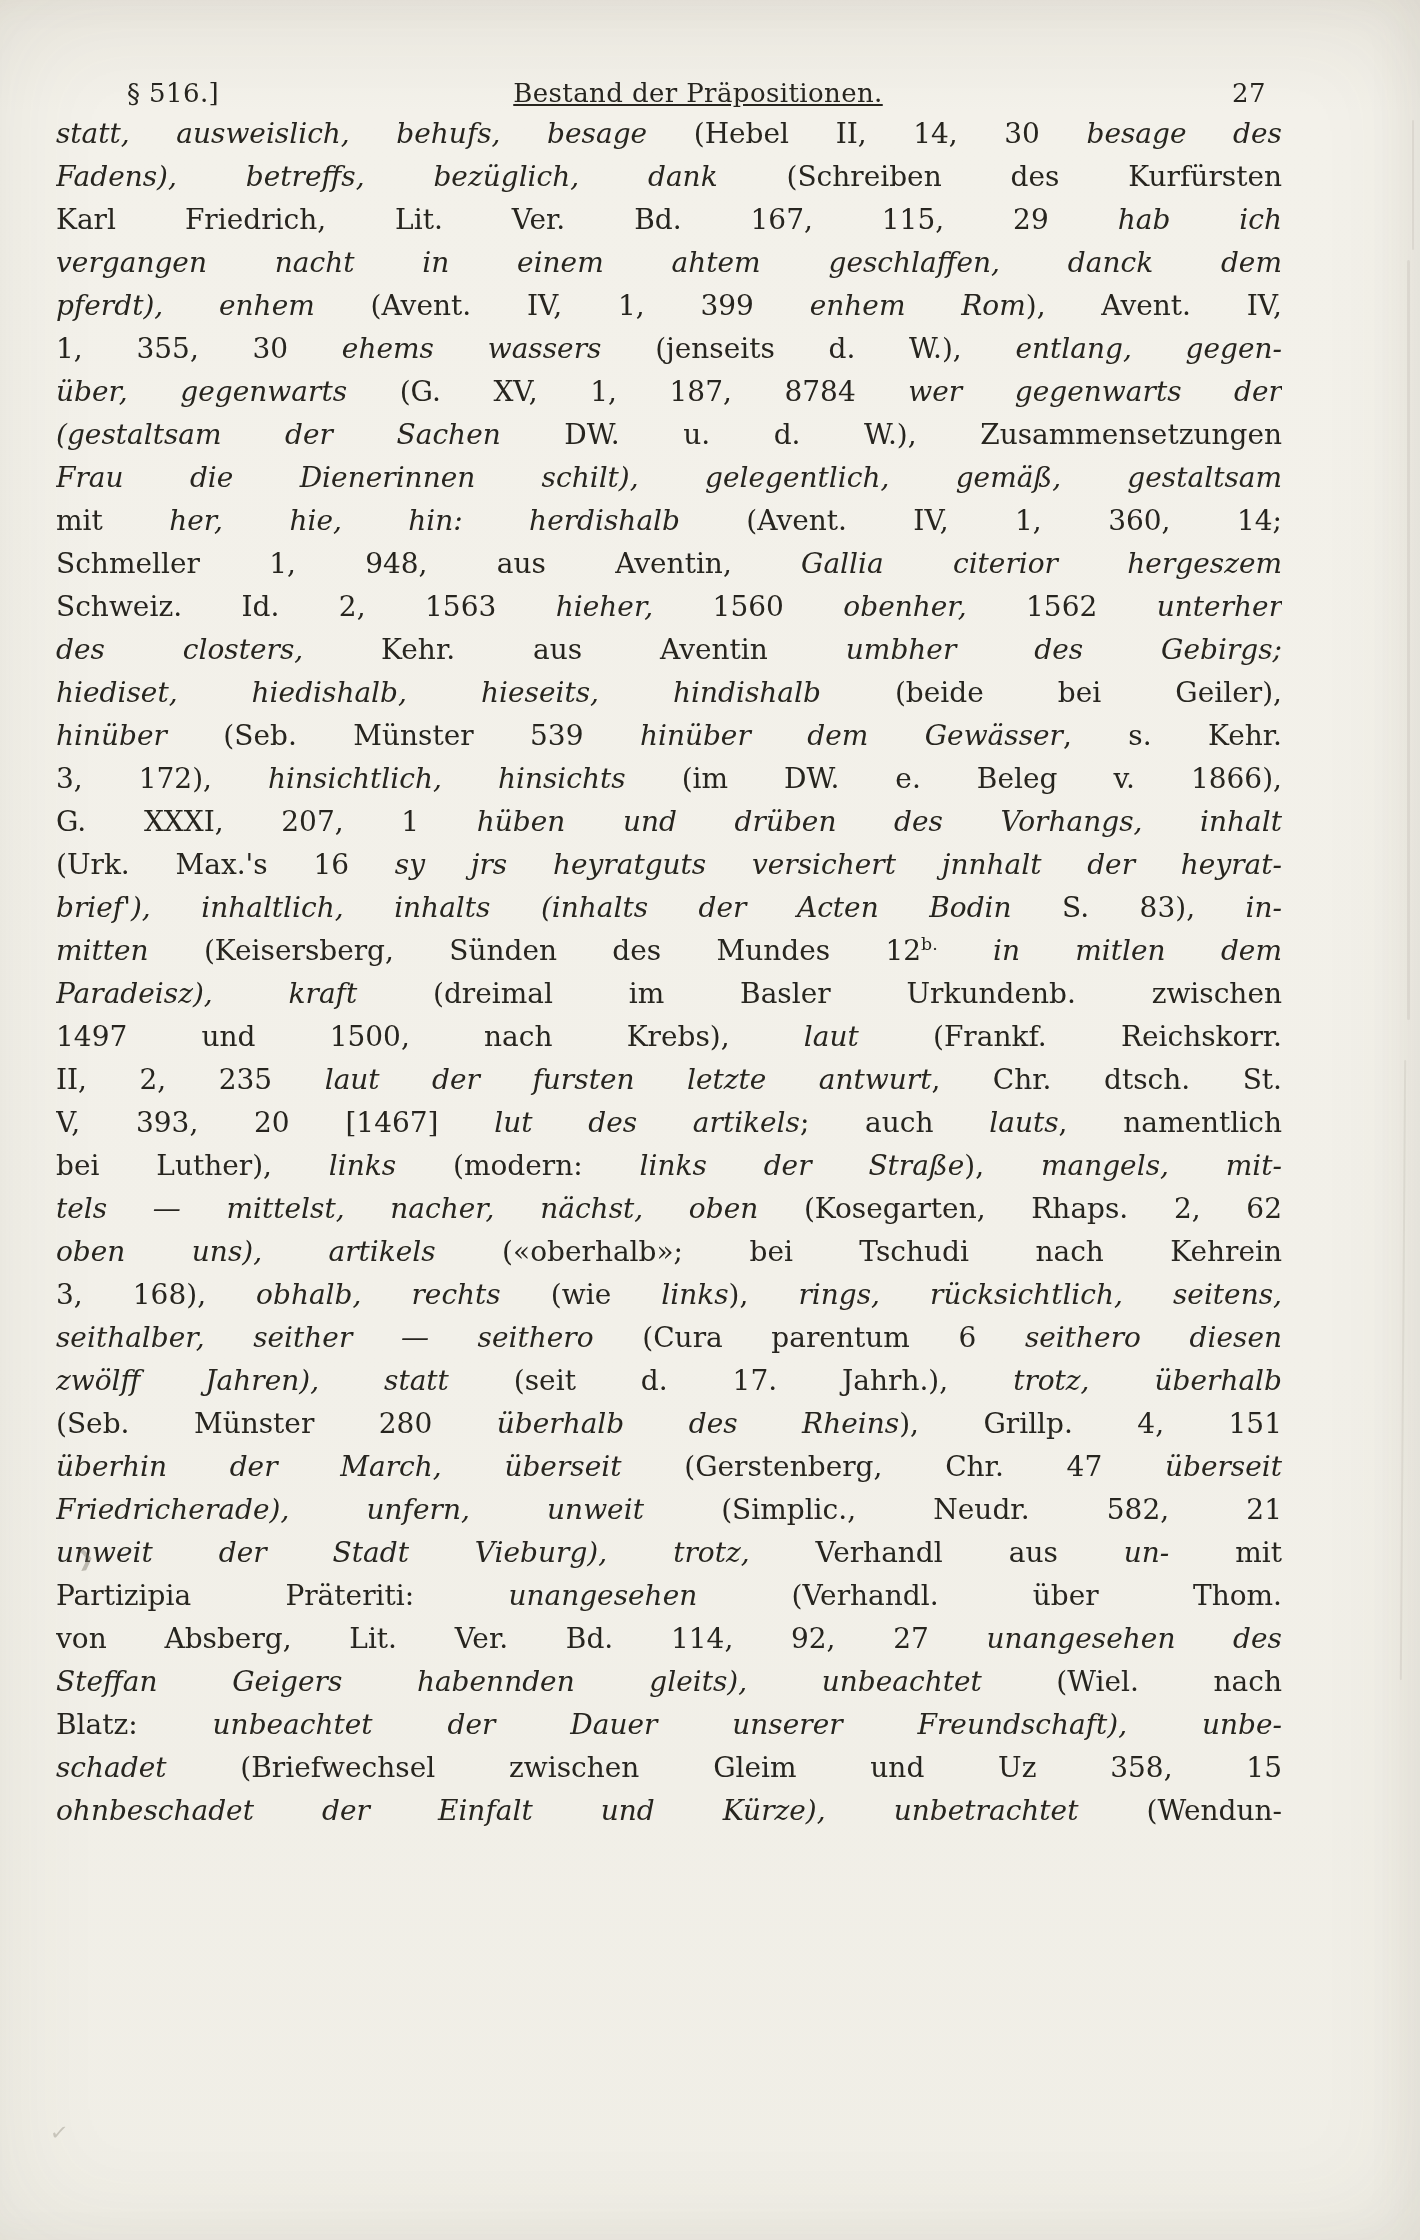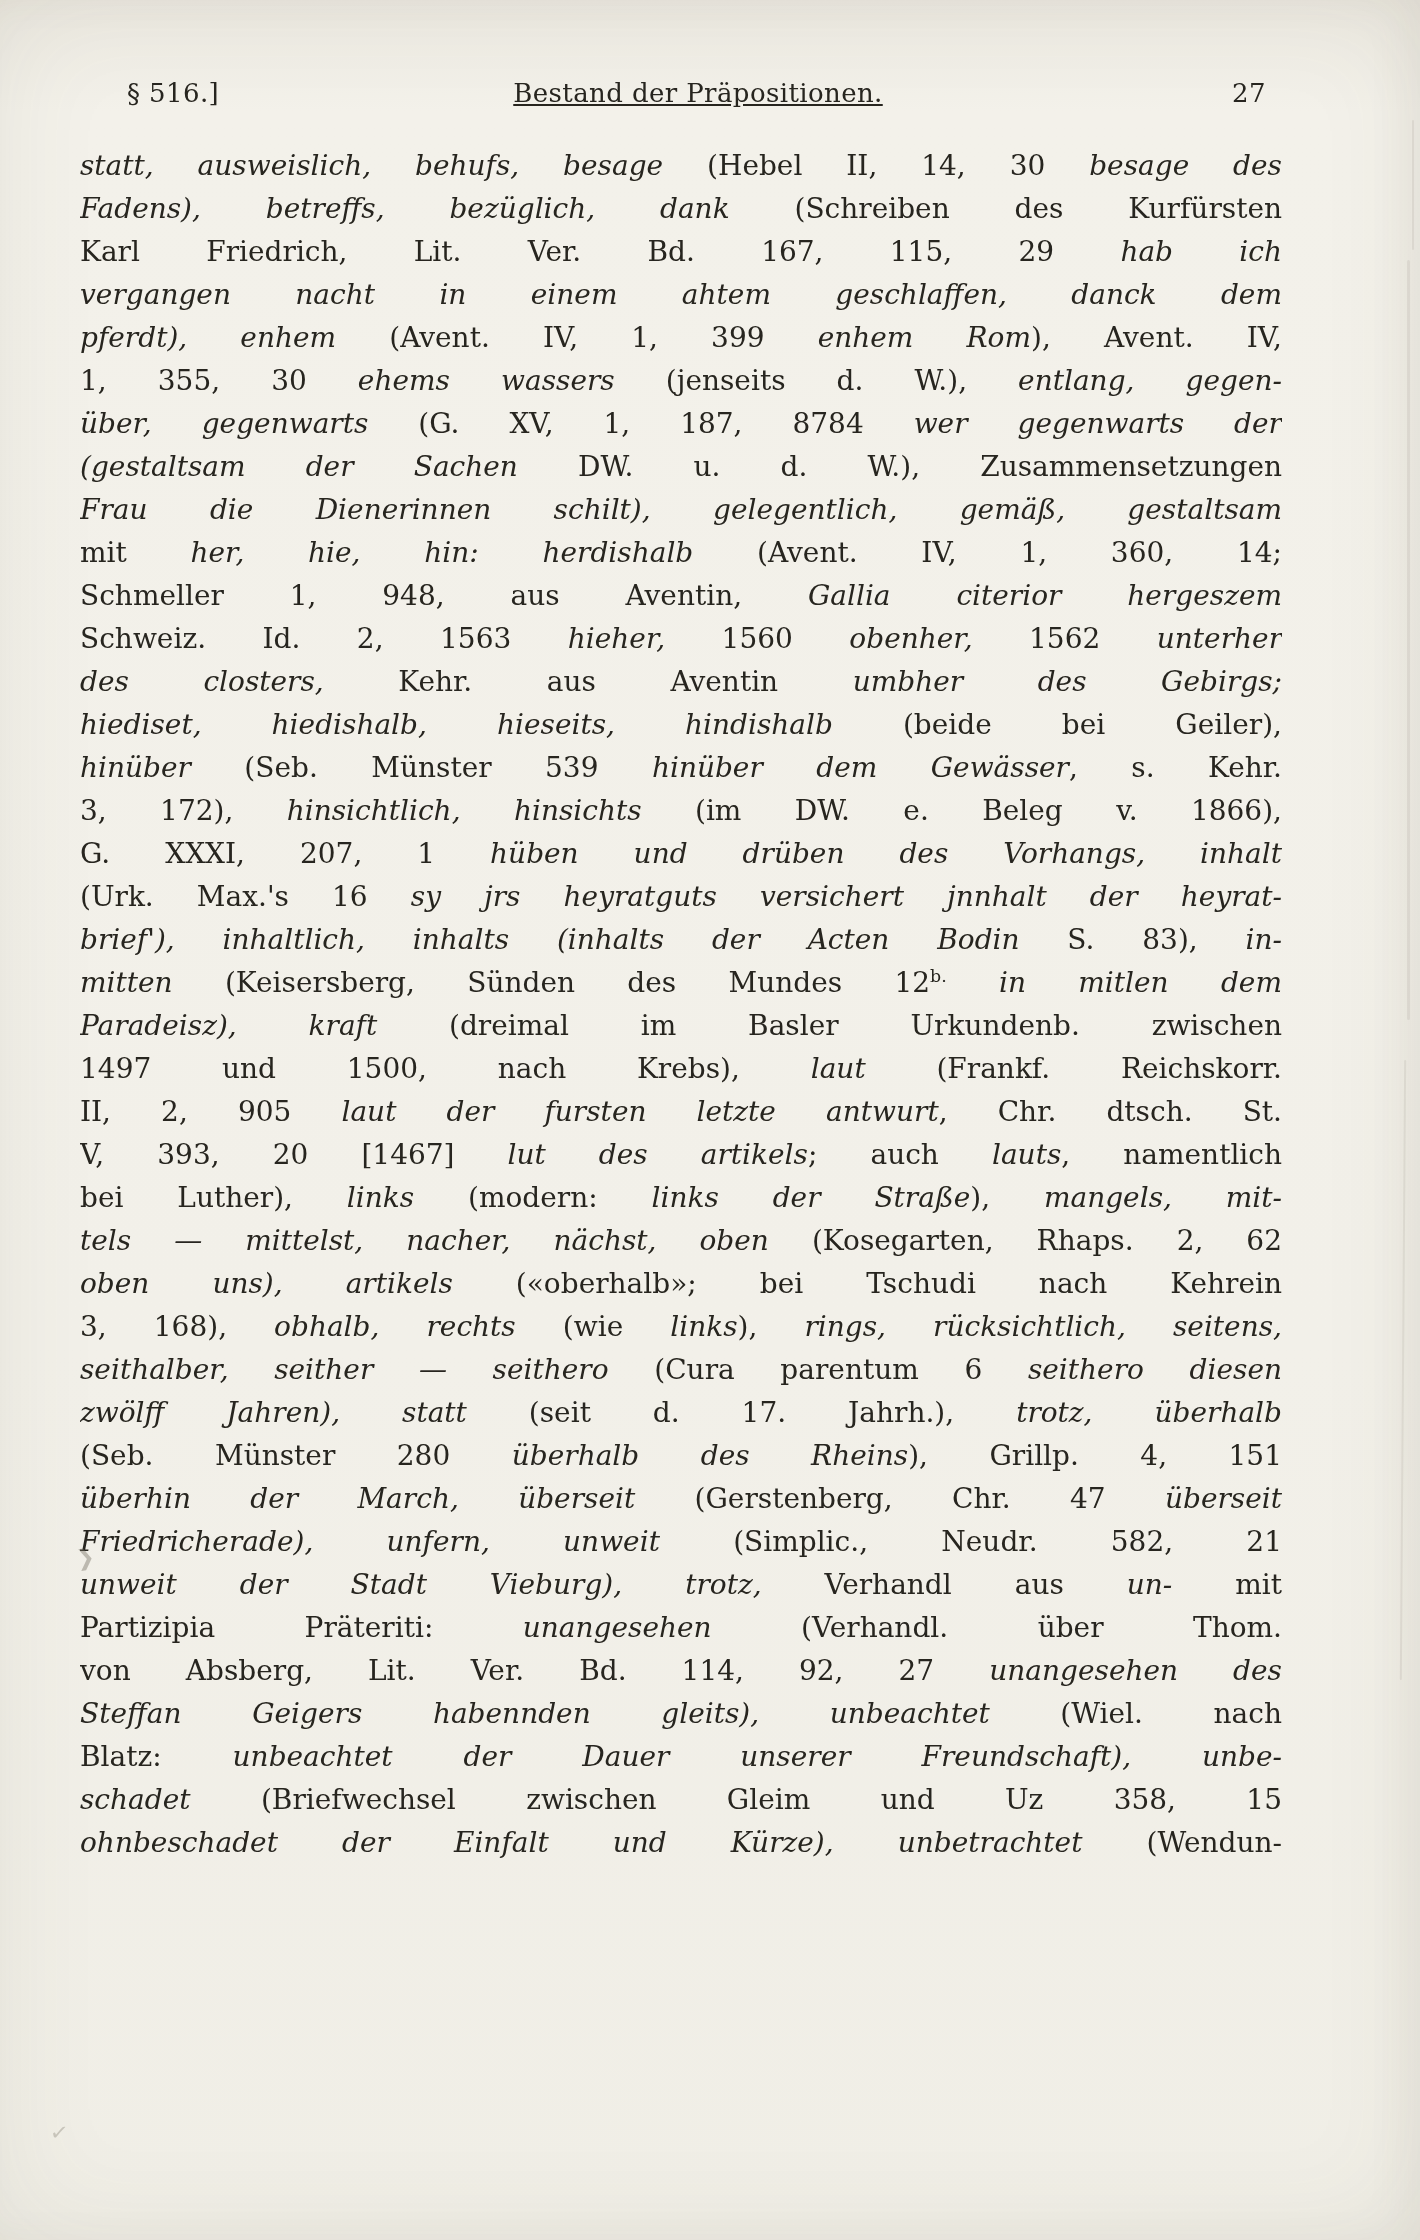--- a/index.html
+++ b/index.html
@@ -17,22 +17,21 @@
     position:relative;
     margin:78px 142px 0 118px;
     height:34px;
     font-size:26px;
     letter-spacing:0.4px;
   }
   .header .section-ref{position:absolute;left:9px;top:0;}
   .header .running-title{position:absolute;left:50%;top:0;transform:translateX(-50%);white-space:nowrap;text-decoration:underline;}
   .header .page-number{position:absolute;right:12px;top:0;}
   .body-text{
-    margin-top:32px;
-    padding:0 138px 0 80px;
+    padding:0 138px 0 56px;
     font-size:28px;
     line-height:43px;
   }
   .line{
     height:43px;
     text-align:justify;
     text-align-last:justify;
     -moz-text-align-last:justify;
     overflow:hidden;
     white-space:normal;
@@ -83,21 +82,21 @@
       <div class="line"><em>des closters,</em><span> Kehr. aus Aventin </span><em>umbher des Gebirgs;</em></div>
       <div class="line"><em>hiediset, hiedishalb, hieseits, hindishalb</em><span> (beide bei Geiler),</span></div>
       <div class="line"><em>hinüber</em><span> (Seb. Münster 539 </span><em>hinüber dem Gewässer</em><span>, s. Kehr.</span></div>
       <div class="line"><span>3, 172), </span><em>hinsichtlich, hinsichts</em><span> (im DW. e. Beleg v. 1866),</span></div>
       <div class="line"><span>G. XXXI, 207, 1 </span><em>hüben und drüben des Vorhangs, inhalt</em></div>
       <div class="line"><span>(Urk. Max.'s 16 </span><em>sy jrs heyratguts versichert jnnhalt der heyrat-</em></div>
       <div class="line"><em>brief'), inhaltlich, inhalts (inhalts der Acten Bodin</em><span> S. 83), </span><em>in-</em></div>
       <div class="line"><em>mitten</em><span> (Keisersberg, Sünden des Mundes 12</span><span><sup>b.</sup></span><em> in mitlen dem</em></div>
       <div class="line"><em>Paradeisz), kraft</em><span> (dreimal im Basler Urkundenb. zwischen</span></div>
       <div class="line"><span>1497 und 1500, nach Krebs), </span><em>laut</em><span> (Frankf. Reichskorr.</span></div>
-      <div class="line"><span>II, 2, 905 </span><em>laut der fursten letzte antwurt</em><span>, Chr. dtsch. St.</span></div>
+      <div class="line"><span>II, 2, 235 </span><em>laut der fursten letzte antwurt</em><span>, Chr. dtsch. St.</span></div>
       <div class="line"><span>V, 393, 20 [1467] </span><em>lut des artikels</em><span>; auch </span><em>lauts</em><span>, namentlich</span></div>
       <div class="line"><span>bei Luther), </span><em>links</em><span> (modern: </span><em>links der Straße</em><span>), </span><em>mangels, mit-</em></div>
       <div class="line"><em>tels — mittelst, nacher, nächst, oben</em><span> (Kosegarten, Rhaps. 2, 62</span></div>
       <div class="line"><em>oben uns), artikels</em><span> («oberhalb»; bei Tschudi nach Kehrein</span></div>
       <div class="line"><span>3, 168), </span><em>obhalb, rechts</em><span> (wie </span><em>links</em><span>), </span><em>rings, rücksichtlich, seitens,</em></div>
       <div class="line"><em>seithalber, seither — seithero</em><span> (Cura parentum 6 </span><em>seithero diesen</em></div>
       <div class="line"><em>zwölff Jahren), statt</em><span> (seit d. 17. Jahrh.), </span><em>trotz, überhalb</em></div>
       <div class="line"><span>(Seb. Münster 280 </span><em>überhalb des Rheins</em><span>), Grillp. 4, 151</span></div>
       <div class="line"><em>überhin der March, überseit</em><span> (Gerstenberg, Chr. 47 </span><em>überseit</em></div>
       <div class="line"><em>Friedricherade), unfern, unweit</em><span> (Simplic., Neudr. 582, 21</span></div>

